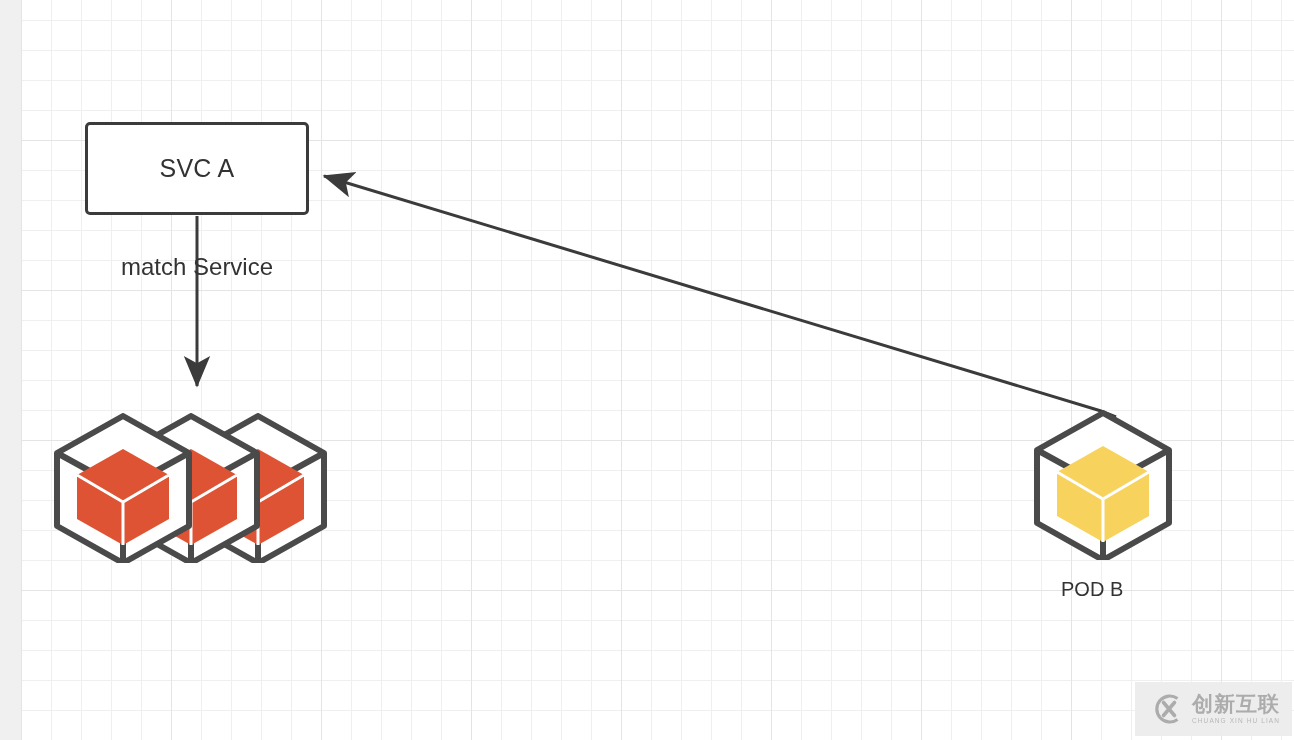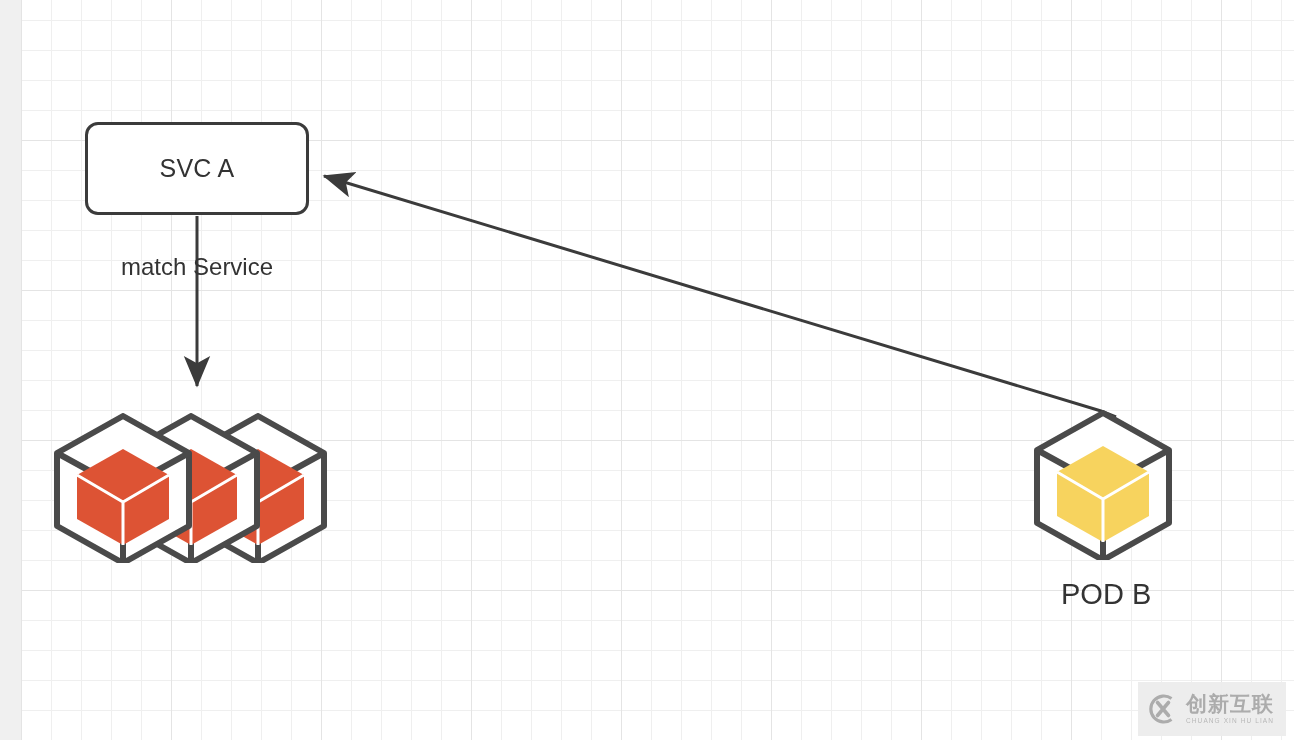--- a/index.html
+++ b/index.html
@@ -63,21 +63,21 @@
 
   
   .svc-box {
     position: absolute;
     left: 85px;
     top: 122px;
     width: 224px;
     height: 93px;
     box-sizing: border-box;
     border: 3px solid #3b3b3b;
-    border-radius: 13px;
+    border-radius: 5px;
     background: #ffffff;
     display: flex;
     align-items: center;
     justify-content: center;
     z-index: 4;
   }
   .svc-box .label {
     font-size: 25px;
     color: #333333;
     letter-spacing: 0.3px;
@@ -97,44 +97,45 @@
   }
   .txt-poda {
     left: 163px;
     top: 562px;
     font-size: 24px;
     line-height: 32px;
   }
   .txt-podb {
     left: 1061px;
     top: 578px;
-    font-size: 29px;
+    font-size: 20px;
   }
 
   
   .cube {
     position: absolute;
     width: 140px;
     height: 150px;
     z-index: 5;
   }
   .cube svg { display: block; width: 140px; height: 150px; }
 
   
   .watermark {
     position: absolute;
-    right: 8px;
+    right: 2px;
     bottom: 4px;
     width: 148px;
     height: 54px;
     background: #ededed;
     display: flex;
     align-items: center;
     z-index: 8;
     opacity: 0.95;
+    padding-left: 9px;
   }
   .wm-logo { margin-left: 8px; flex: 0 0 auto; }
   .wm-text { margin-left: 6px; line-height: 1; }
   .wm-cn {
     font-size: 21px;
     color: #a8a8a8;
     letter-spacing: 1px;
     font-weight: bold;
     font-family: "DejaVu Sans", sans-serif;
   }

